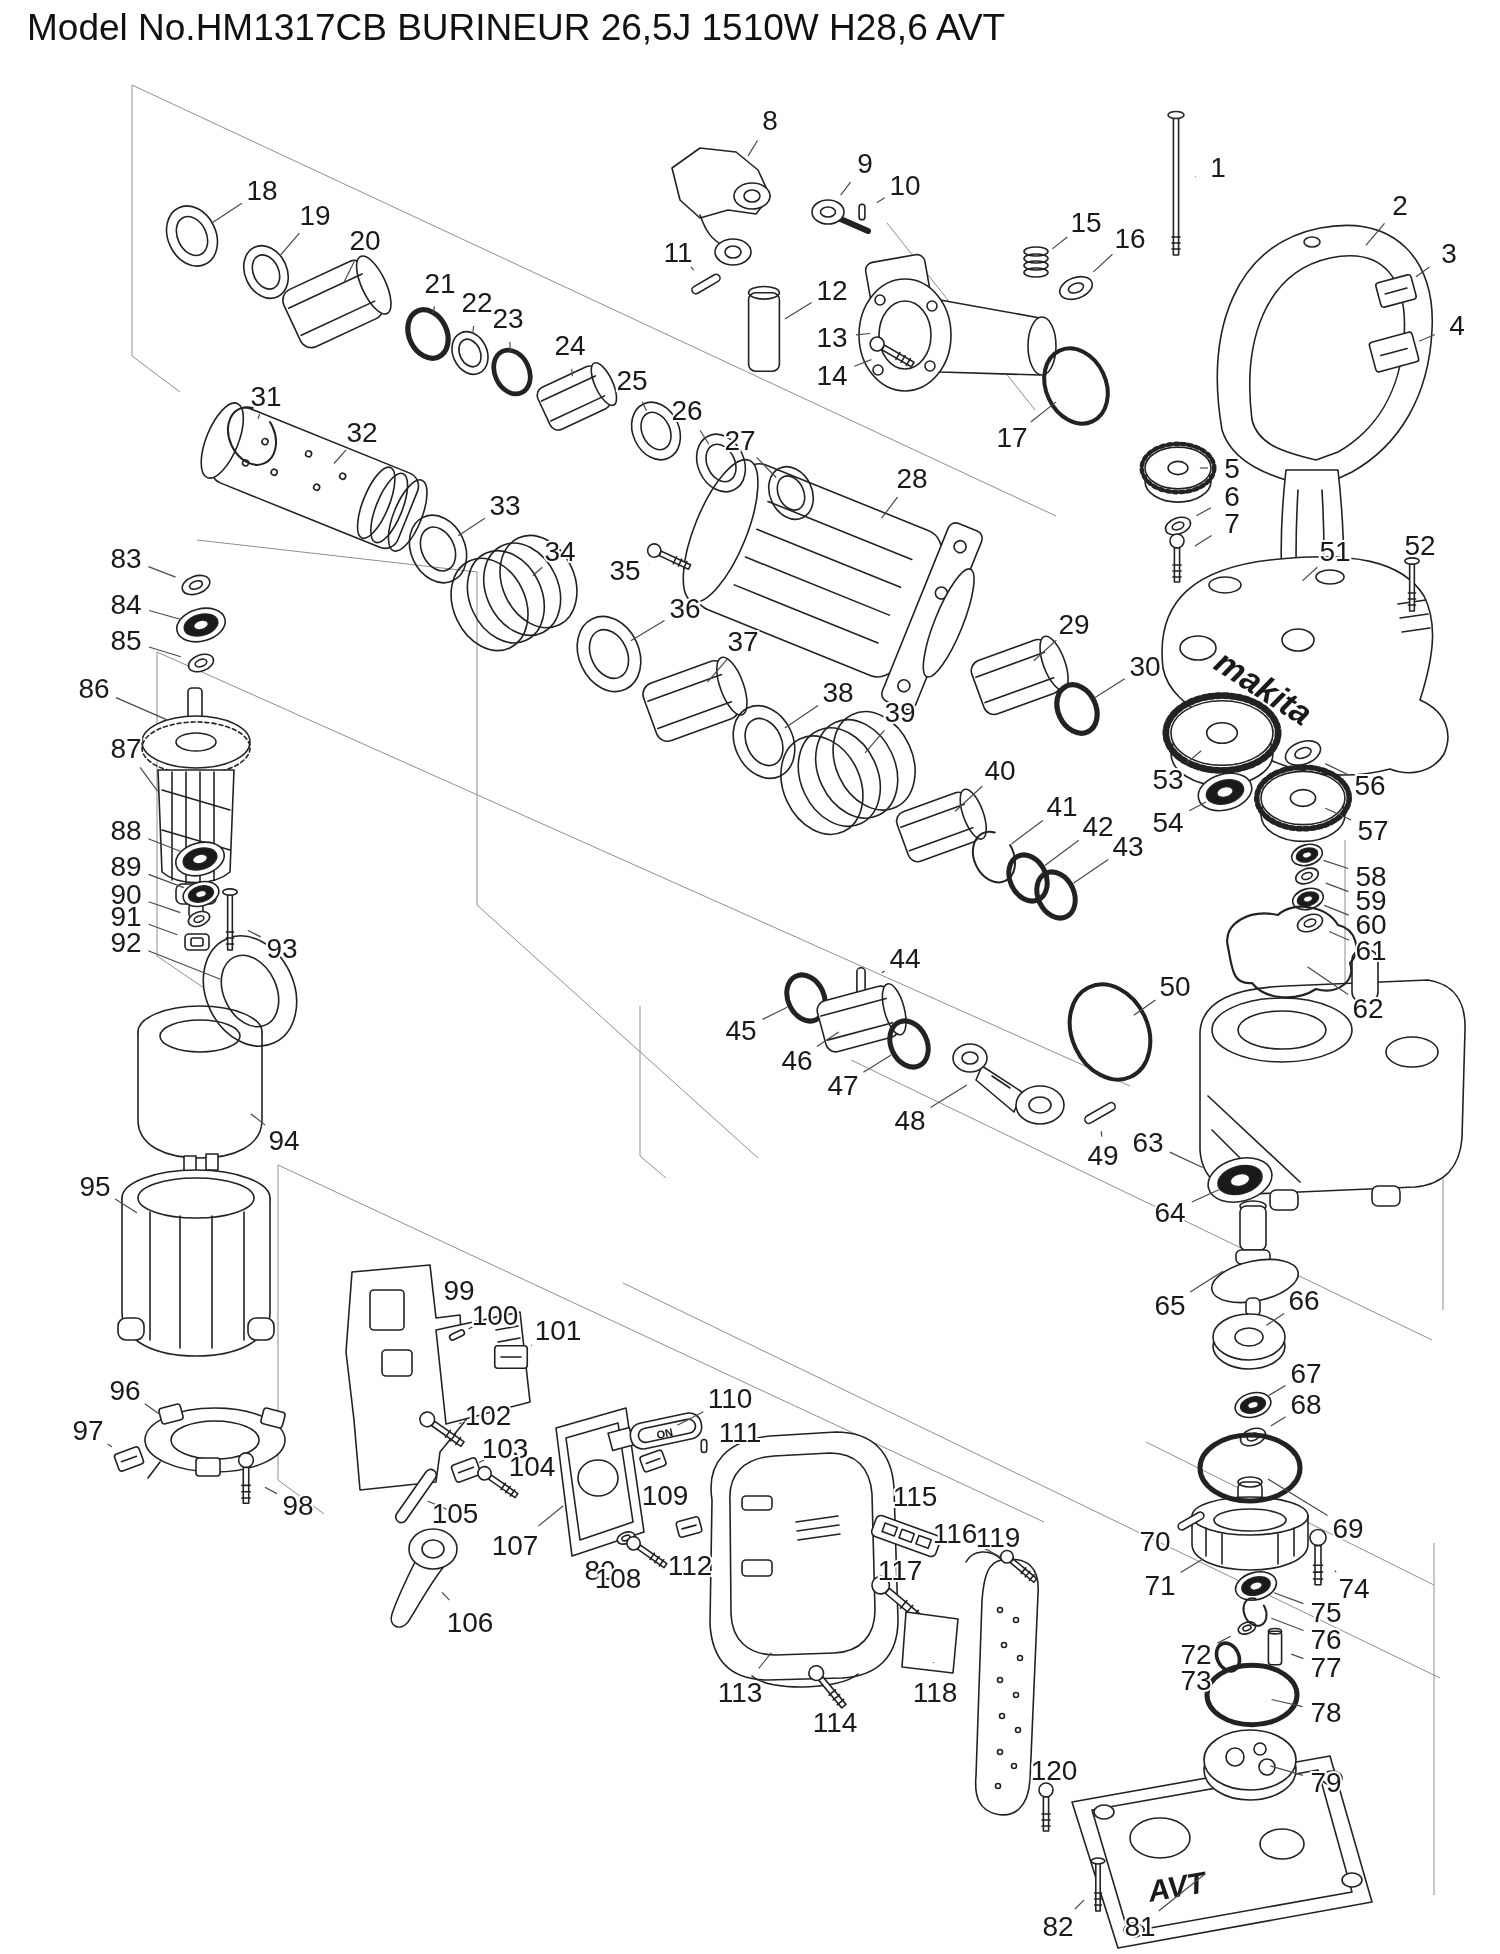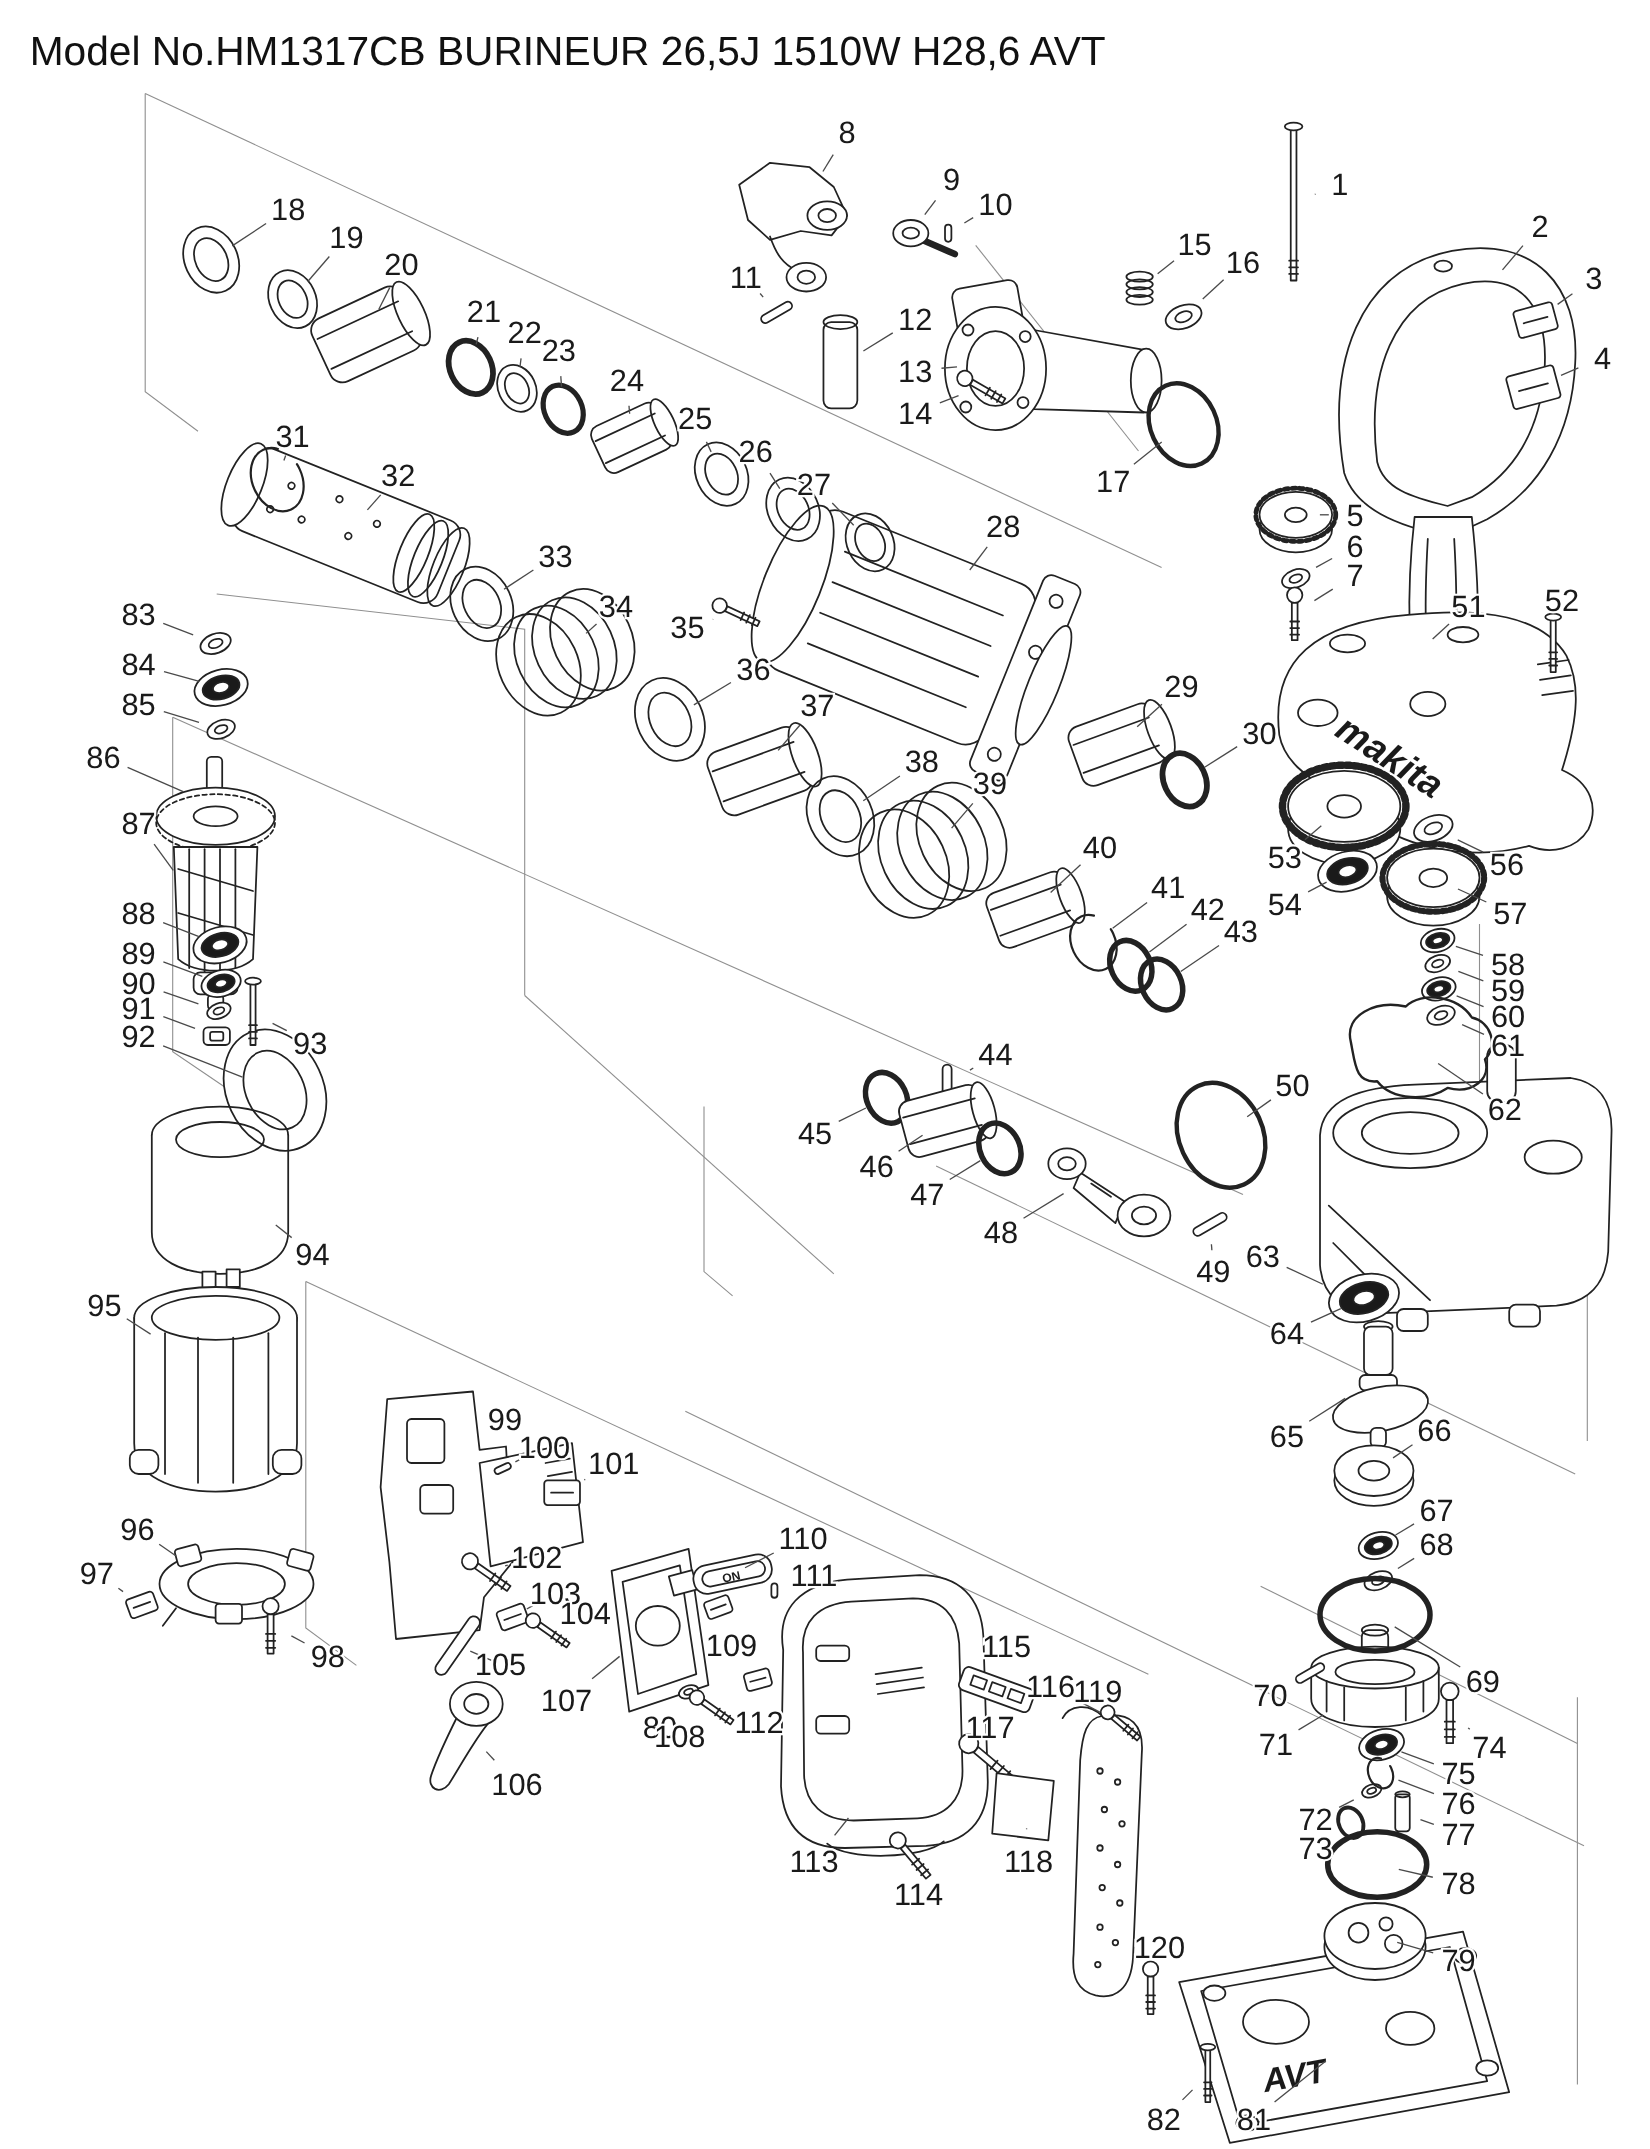--- a/index.html
+++ b/index.html
@@ -1,18 +1,18 @@
 <!DOCTYPE html>
 <html><head>
 <meta charset="utf-8">
 <style>
   html,body{margin:0;padding:0;background:#fff;}
   body{width:1500px;height:1954px;position:relative;overflow:hidden;
        font-family:"Liberation Sans",sans-serif;}
-  .page-title{position:absolute;left:27px;top:26px;margin:0;
+  .page-title{position:absolute;left:27px;top:7px;margin:0;
        font-size:37px;font-weight:500;color:#111;letter-spacing:0;
        font-family:"Liberation Sans",sans-serif;white-space:nowrap;}
   svg{position:absolute;left:0;top:0;}
   
   #art *,#glyphs *{fill:none;stroke:#222;stroke-width:1.6;
        stroke-linejoin:round;stroke-linecap:round;}
   #art .wf,#glyphs .wf{fill:#ffffff;}
   #art .bf,#glyphs .bf{fill:#1a1a1a;}
   #art .nf,#glyphs .nf{fill:none;}
   #guides path{fill:none;stroke:#8f8f8f;stroke-width:1;}

